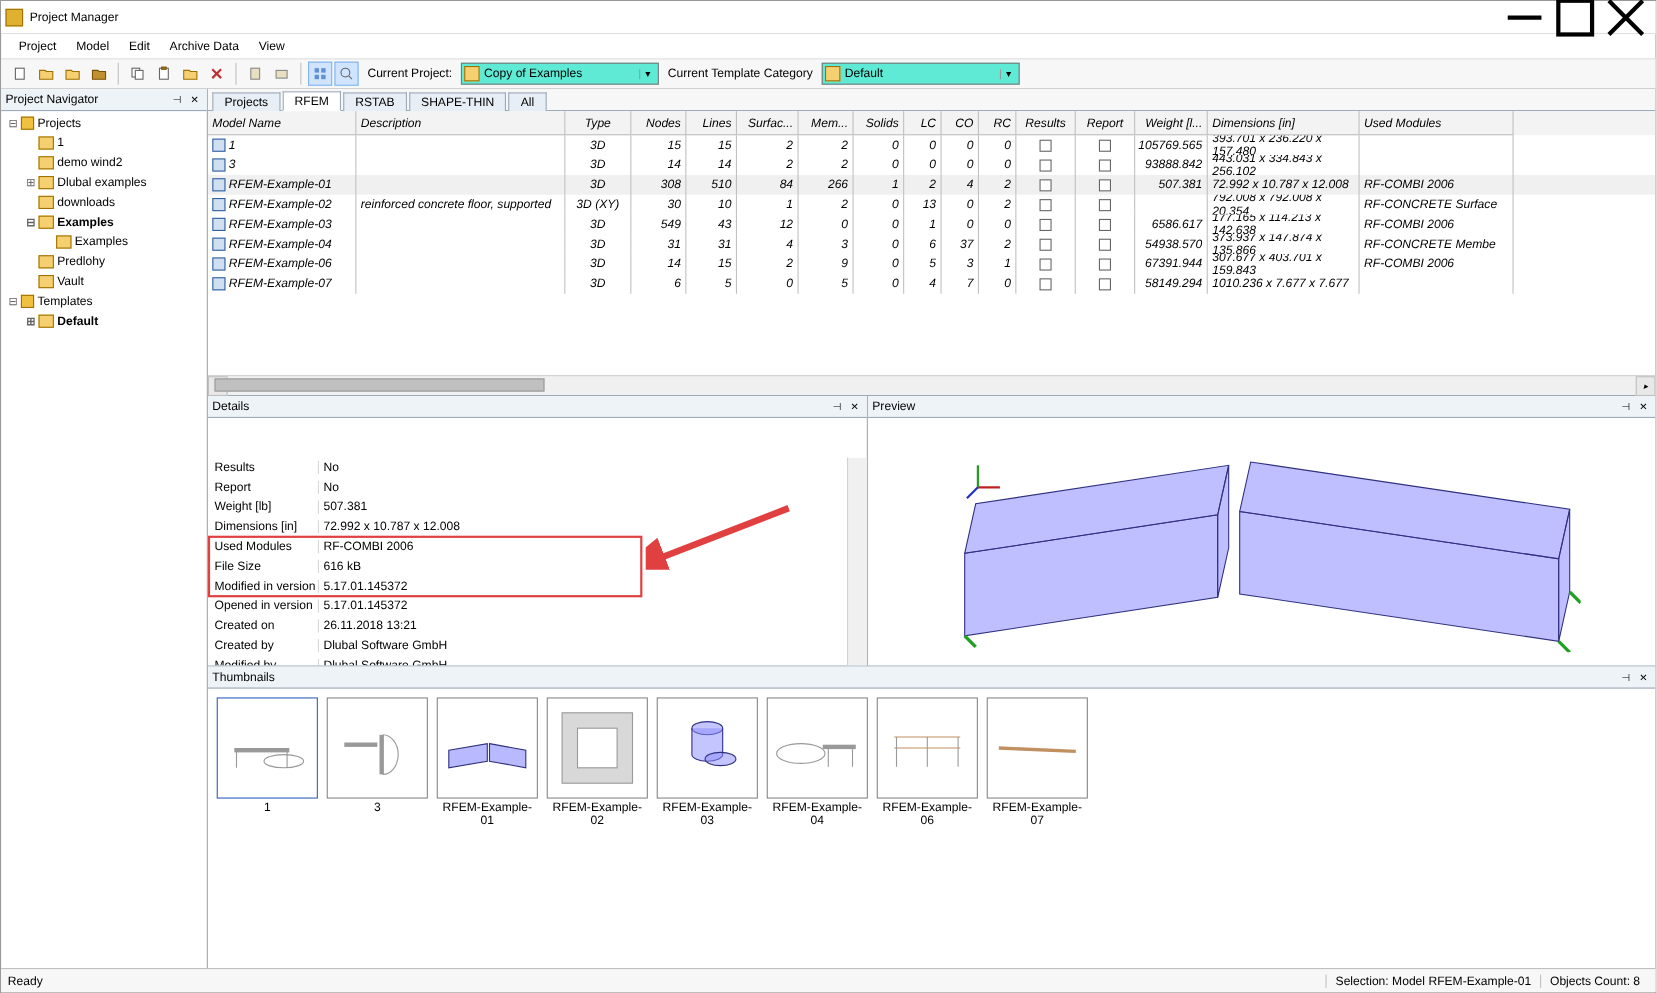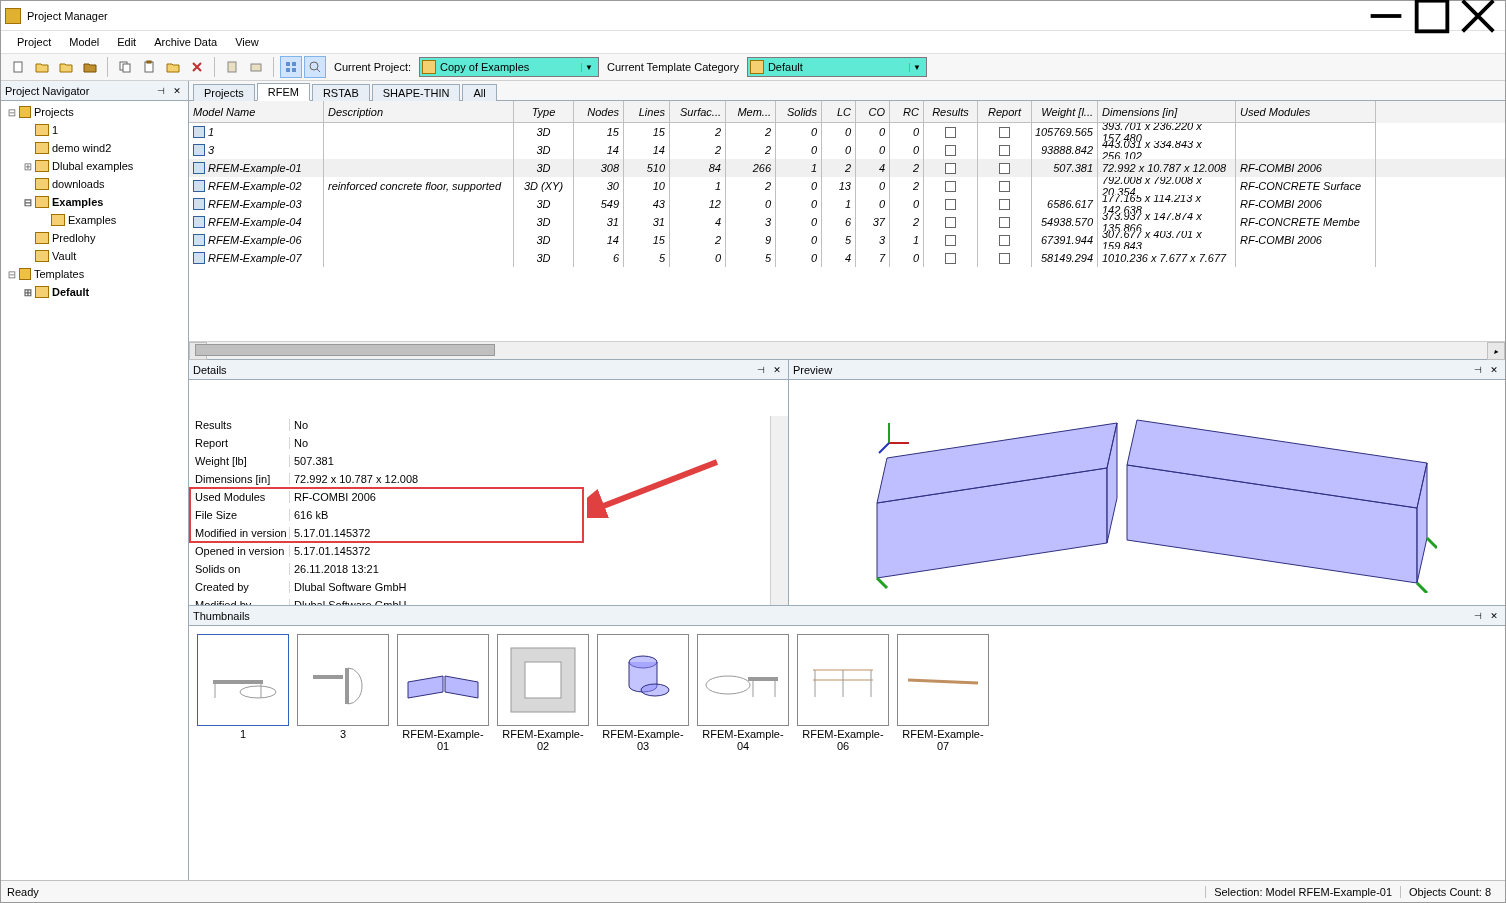--- a/index.html
+++ b/index.html
@@ -542,21 +542,21 @@
                 </div>
                 <div class="drow">
                   <div class="dl">Modified in version</div>
                   <div class="dv">5.17.01.145372</div>
                 </div>
                 <div class="drow">
                   <div class="dl">Opened in version</div>
                   <div class="dv">5.17.01.145372</div>
                 </div>
                 <div class="drow">
-                  <div class="dl">Solids on</div>
+                  <div class="dl">Created on</div>
                   <div class="dv">26.11.2018 13:21</div>
                 </div>
                 <div class="drow">
                   <div class="dl">Created by</div>
                   <div class="dv">Dlubal Software GmbH</div>
                 </div>
                 <div class="drow">
                   <div class="dl">Modified by</div>
                   <div class="dv">Dlubal Software GmbH</div>
                 </div>

